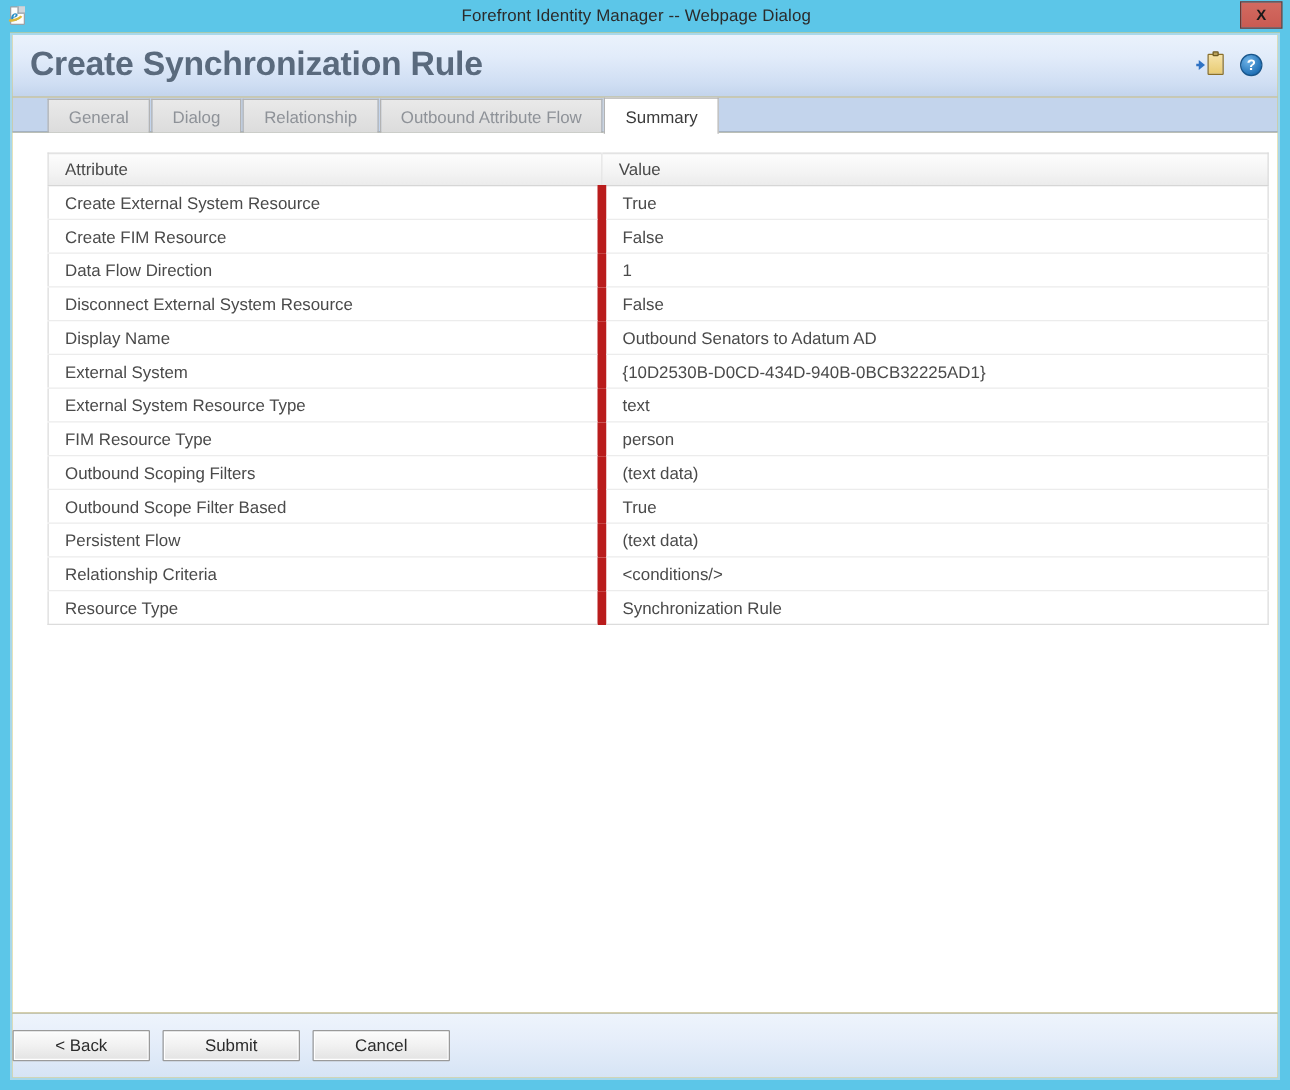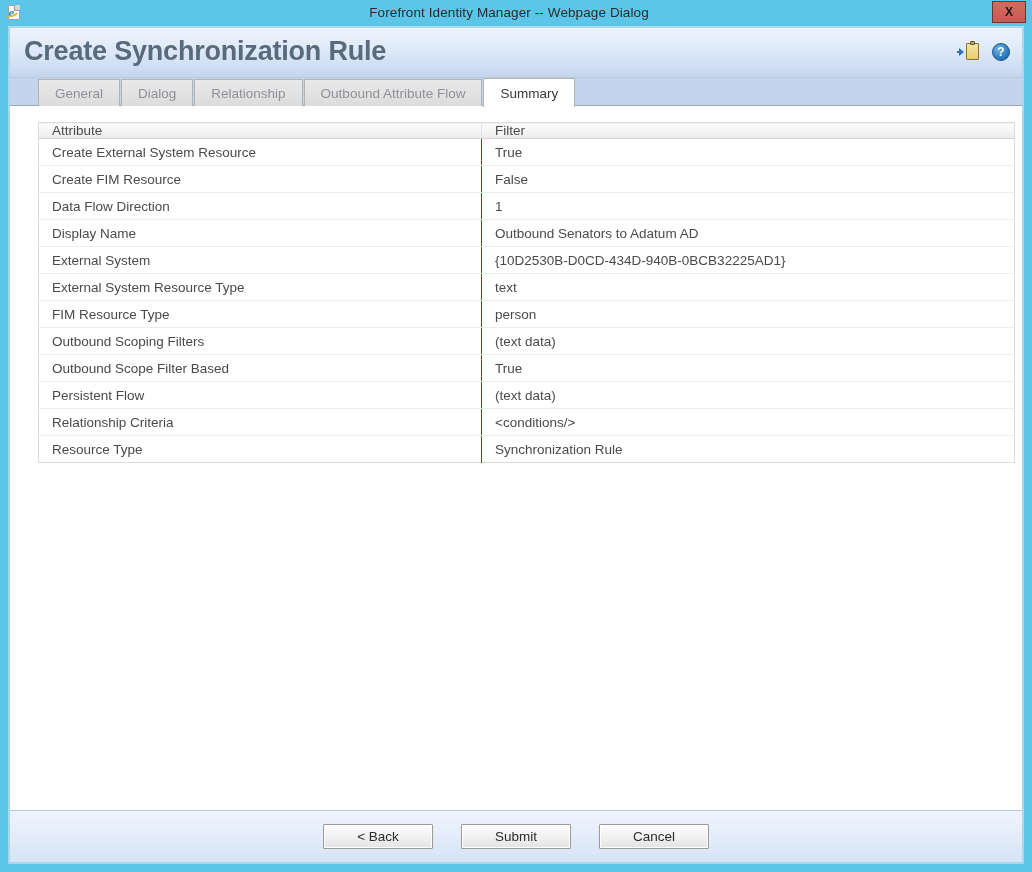--- a/index.html
+++ b/index.html
@@ -242,52 +242,52 @@
     border: 1px solid #dcdcdc;
   }
   table.summary col.c-attr { width: 443px; }
   table.summary col.c-val  { width: 533px; }
 
   table.summary thead th {
     text-align: left;
     font-weight: normal;
     font-size: 13.5px;
     color: #4a4a4a;
-    height: 16px;
+    height: 26px;
     padding: 0 0 0 13px;
     background: linear-gradient(to bottom, #fdfdfd 0%, #f3f3f3 60%, #ebebeb 100%);
     border-bottom: 1px solid #d6d6d6;
     border-right: 1px solid #e3e3e3;
   }
   table.summary thead th:last-child { border-right: none; }
 
   table.summary tbody td {
     font-size: 13.5px;
     color: #4a4a4a;
     height: 27px;
     padding: 0 0 0 13px;
     border-bottom: 1px solid #ececec;
-    border-right: 1px solid #b91c1c;
+    border-right: 7px solid #b91c1c;
     white-space: nowrap;
     overflow: hidden;
     text-overflow: ellipsis;
   }
   table.summary tbody td:last-child { border-right: none; }
   table.summary tbody tr:last-child td { border-bottom: none; }
 
   
   #footer {
     flex: 0 0 auto;
     height: 52px;
     background: linear-gradient(to bottom, #eef4fc 0%, #e6eefa 40%, #d6e4f5 100%);
     border-top: 1px solid #b6c6d6;
     display: flex;
     align-items: center;
-    justify-content: center;
-    gap: 28px;
+    justify-content: flex-start;
+    gap: 10px;
   }
   .btn {
     min-width: 110px;
     height: 25px;
     padding: 0 12px;
     font-size: 13.5px;
     color: #2b2b2b;
     background: linear-gradient(to bottom, #fcfcfc 0%, #f1f1f1 50%, #e3e3e3 100%);
     border: 1px solid #9a9a9a;
     border-radius: 1px;
@@ -336,35 +336,39 @@
 
     <div id="body">
       <table class="summary">
         <colgroup>
             <col class="c-attr">
             <col class="c-val">
           </colgroup>
         <thead>
           <tr>
             <th>Attribute</th>
-            <th>Filter</th>
+            <th>Value</th>
           </tr>
         </thead>
         <tbody>
           <tr>
             <td>Create External System Resource</td>
             <td>True</td>
           </tr>
           <tr>
             <td>Create FIM Resource</td>
             <td>False</td>
           </tr>
           <tr>
             <td>Data Flow Direction</td>
             <td>1</td>
+          </tr>
+          <tr>
+            <td>Disconnect External System Resource</td>
+            <td>False</td>
           </tr>
           <tr>
             <td>Display Name</td>
             <td>Outbound Senators to Adatum AD</td>
           </tr>
           <tr>
             <td>External System</td>
             <td>{10D2530B-D0CD-434D-940B-0BCB32225AD1}</td>
           </tr>
           <tr>

